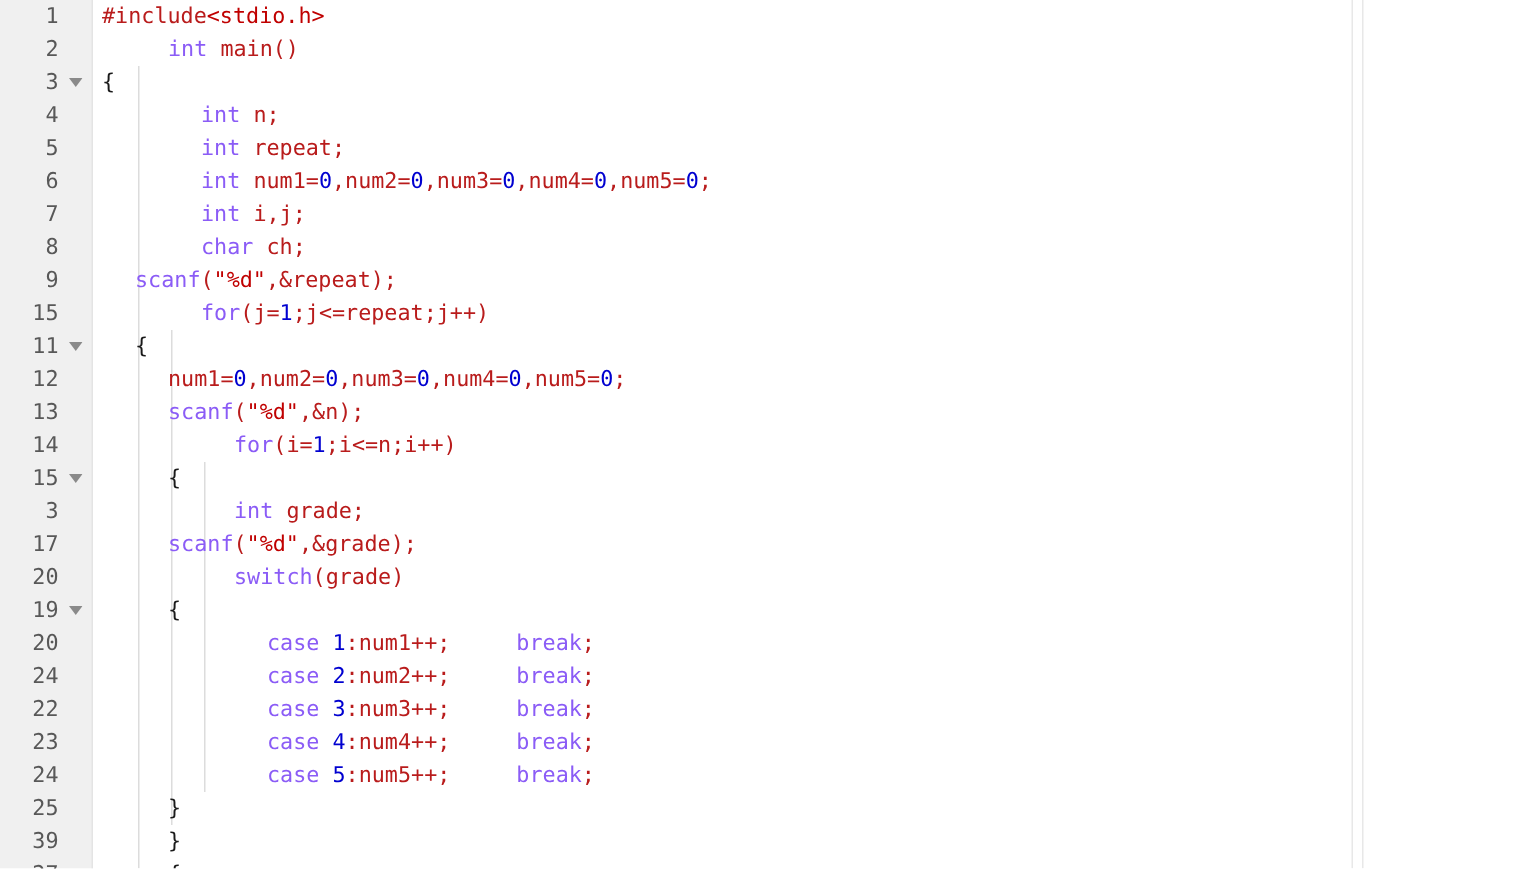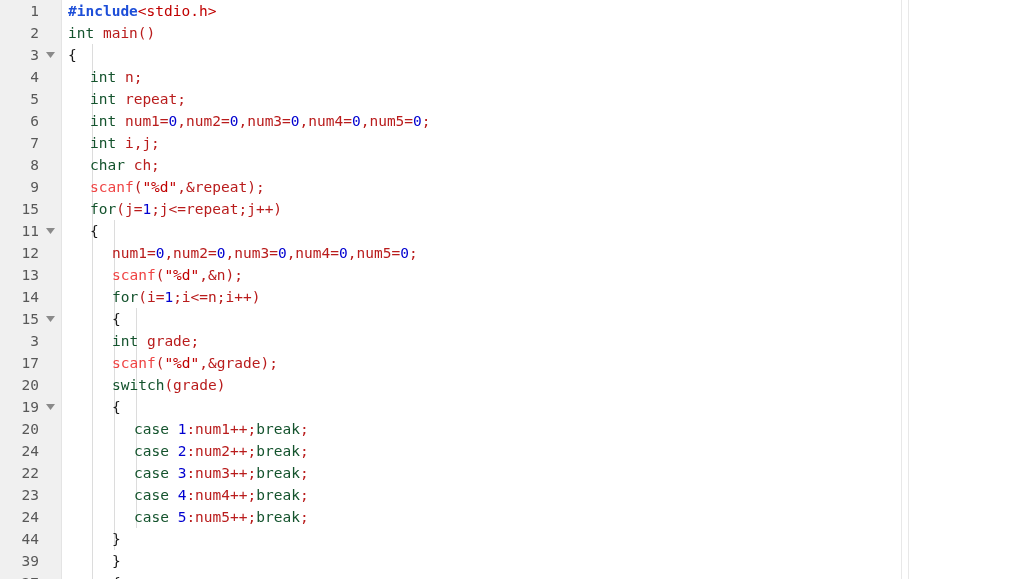--- a/index.html
+++ b/index.html
@@ -96,25 +96,25 @@
   
   .ruler {
     position: absolute;
     top: 0;
     width: 1px;
     height: 579px;
     background: #e8e8e8;
   }
 
   
-  .kw   { color: #14532d; }        
-  .pre  { color: #1d4ed8; font-weight: bold; }        
+  .kw   { color: #8b5cf6; margin-left: 44px; }        
+  .pre  { color: #b91c1c; }        
   .str  { color: #c00000; }        
   .num  { color: #0000d0; }        
-  .fn   { color: #ef4444; }        
+  .fn   { color: #8b5cf6; }        
   .id   { color: #b91c1c; }
   .brace{ color: #1a1a1a; }
 </style>
 </head>
 <body>
 
 <div id="editor">
 
   <div class="gutter">
     <div class="gutter-rows" id="gutter-rows">
@@ -151,21 +151,21 @@
         <div class="gnum">19<span class="fold">
             <svg width="9" height="6" viewBox="0 0 9 6">
               <path d="M0 0 L9 0 L4.5 6 Z" fill="#8a8a8a"></path>
             </svg>
           </span></div>
         <div class="gnum">20</div>
         <div class="gnum">24</div>
         <div class="gnum">22</div>
         <div class="gnum">23</div>
         <div class="gnum">24</div>
-        <div class="gnum">44</div>
+        <div class="gnum">25</div>
         <div class="gnum">39</div>
         <div class="gnum">27</div>
       </div>
   </div>
 
   <div class="code-area">
     <div id="guides">
         <div class="guide" style="left: 29px; top: 44px; height: 535px;"></div>
         <div class="guide" style="left: 51px; top: 220px; height: 330px;"></div>
         <div class="guide" style="left: 73px; top: 308px; height: 220px;"></div>

